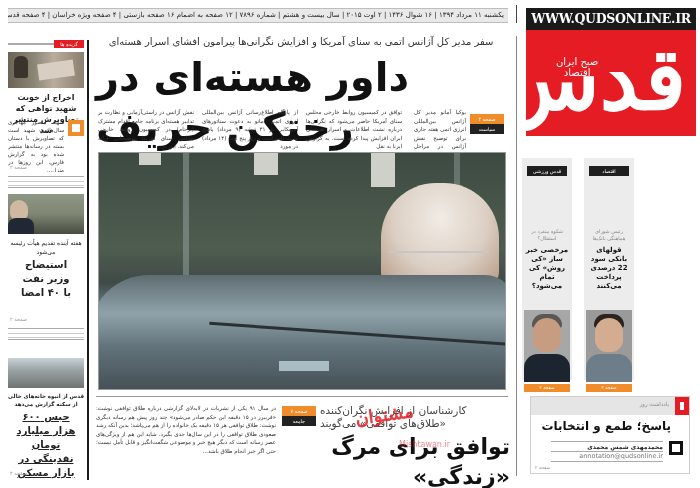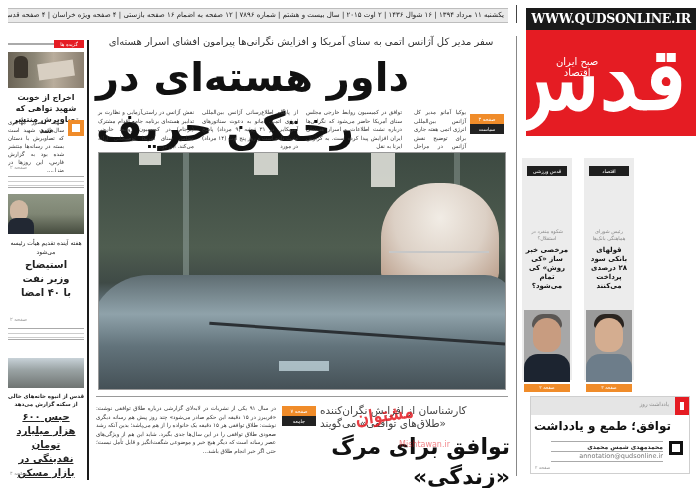--- a/index.html
+++ b/index.html
@@ -170,21 +170,21 @@
   </div>
 
   <div class="right-rule"></div>
 
   <div class="right-col">
 
 
     <div class="card" style="right:62px;">
       <div class="card-label">اقتصاد</div>
       <div class="card-sub">رئیس شورای هماهنگی بانک‌ها</div>
-      <div class="card-head">قولهای بانکی سود ۲۸ درصدی پرداخت می‌کنند</div>
+      <div class="card-head">قولهای بانکی سود 22 درصدی پرداخت می‌کنند</div>
       <div class="card-photo" style="background:#9a9a9a;">
         <div class="hair" style="background:#2a2420;"></div>
         <div class="face" style="background:#d4ad90;"></div>
         <div class="body-shape" style="background:#6d7d8a;"></div>
       </div>
       <div class="card-foot">صفحه ۳</div>
     </div>
 
     <div class="card" style="right:124px;">
       <div class="card-label">قدس ورزشی</div>
@@ -195,21 +195,21 @@
         <div class="face" style="background:#c89c80;"></div>
         <div class="body-shape" style="background:#1c2430;"></div>
       </div>
       <div class="card-foot">صفحه ۲</div>
     </div>
 
     <div class="note-box">
       <div class="note-top"></div>
       <div class="note-red"></div>
       <div class="note-label">یادداشت روز</div>
-      <div class="note-title">توافق؛ طمع و یادداشت</div>
+      <div class="note-title">پاسخ؛ طمع و انتخابات</div>
       <div class="note-sq"></div>
       <div class="note-author">محمدمهدی شمس محمدی</div>
       <div class="note-email">annotation@qudsonline.ir</div>
       <div class="note-page">صفحه ۲</div>
     </div>
   </div>
 
 </div>
 
 </body></html>

